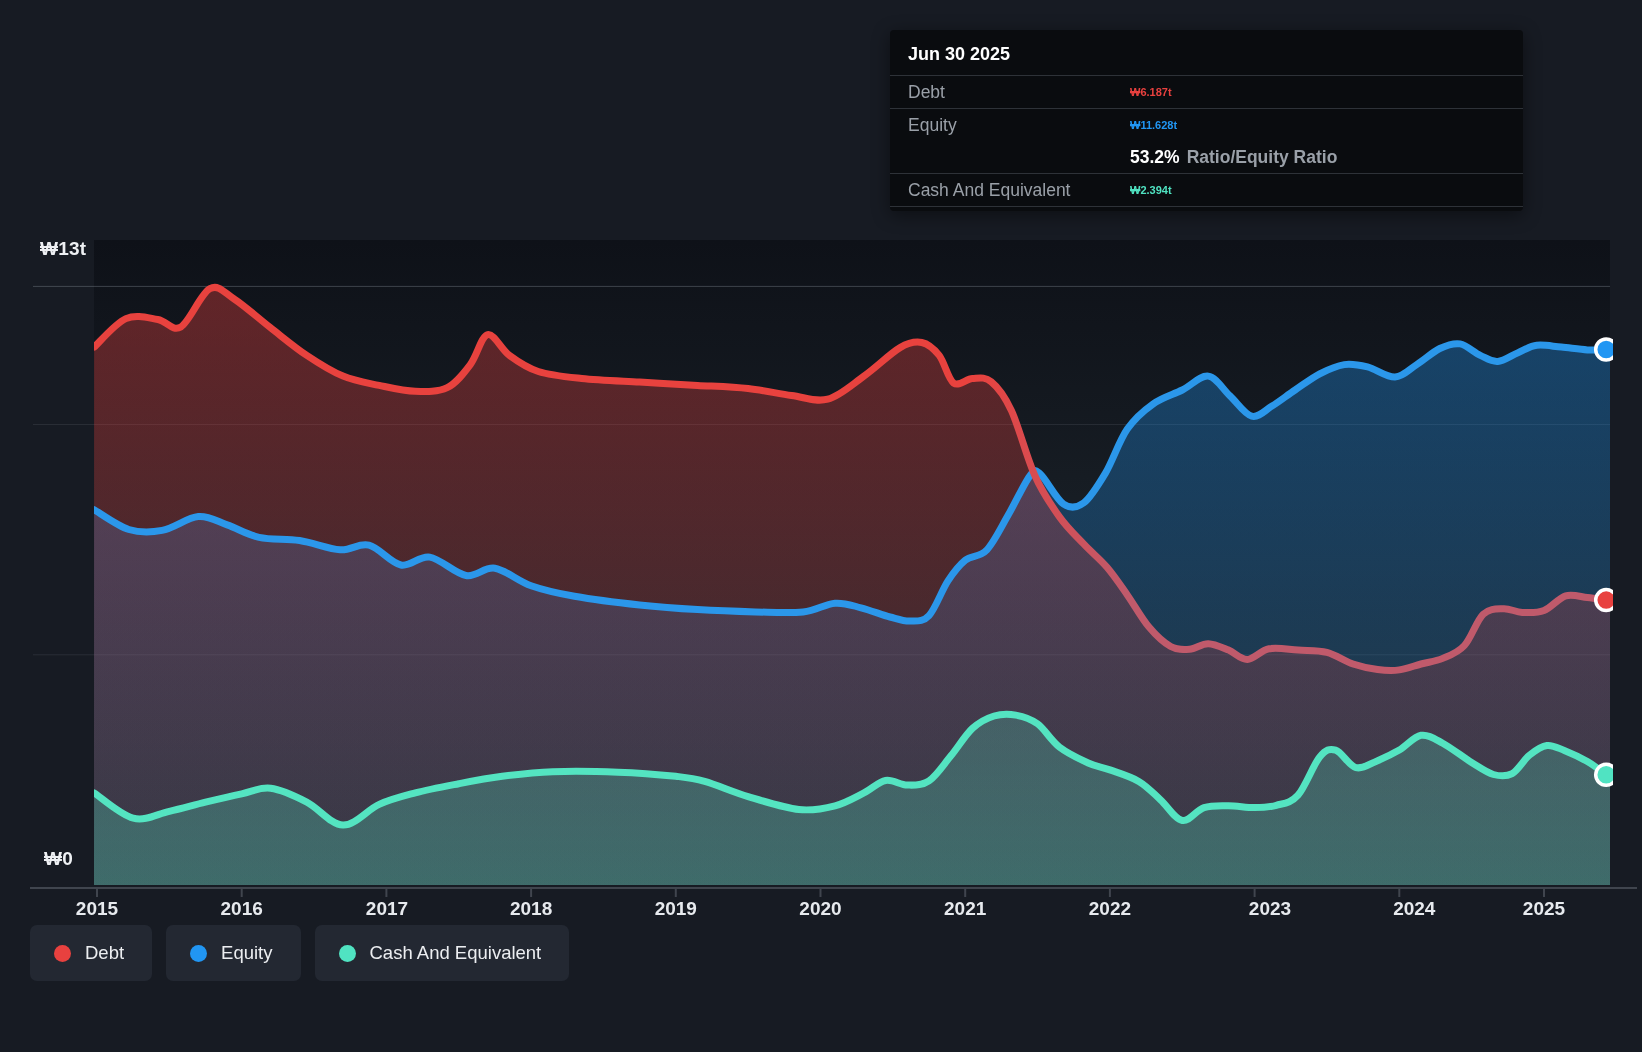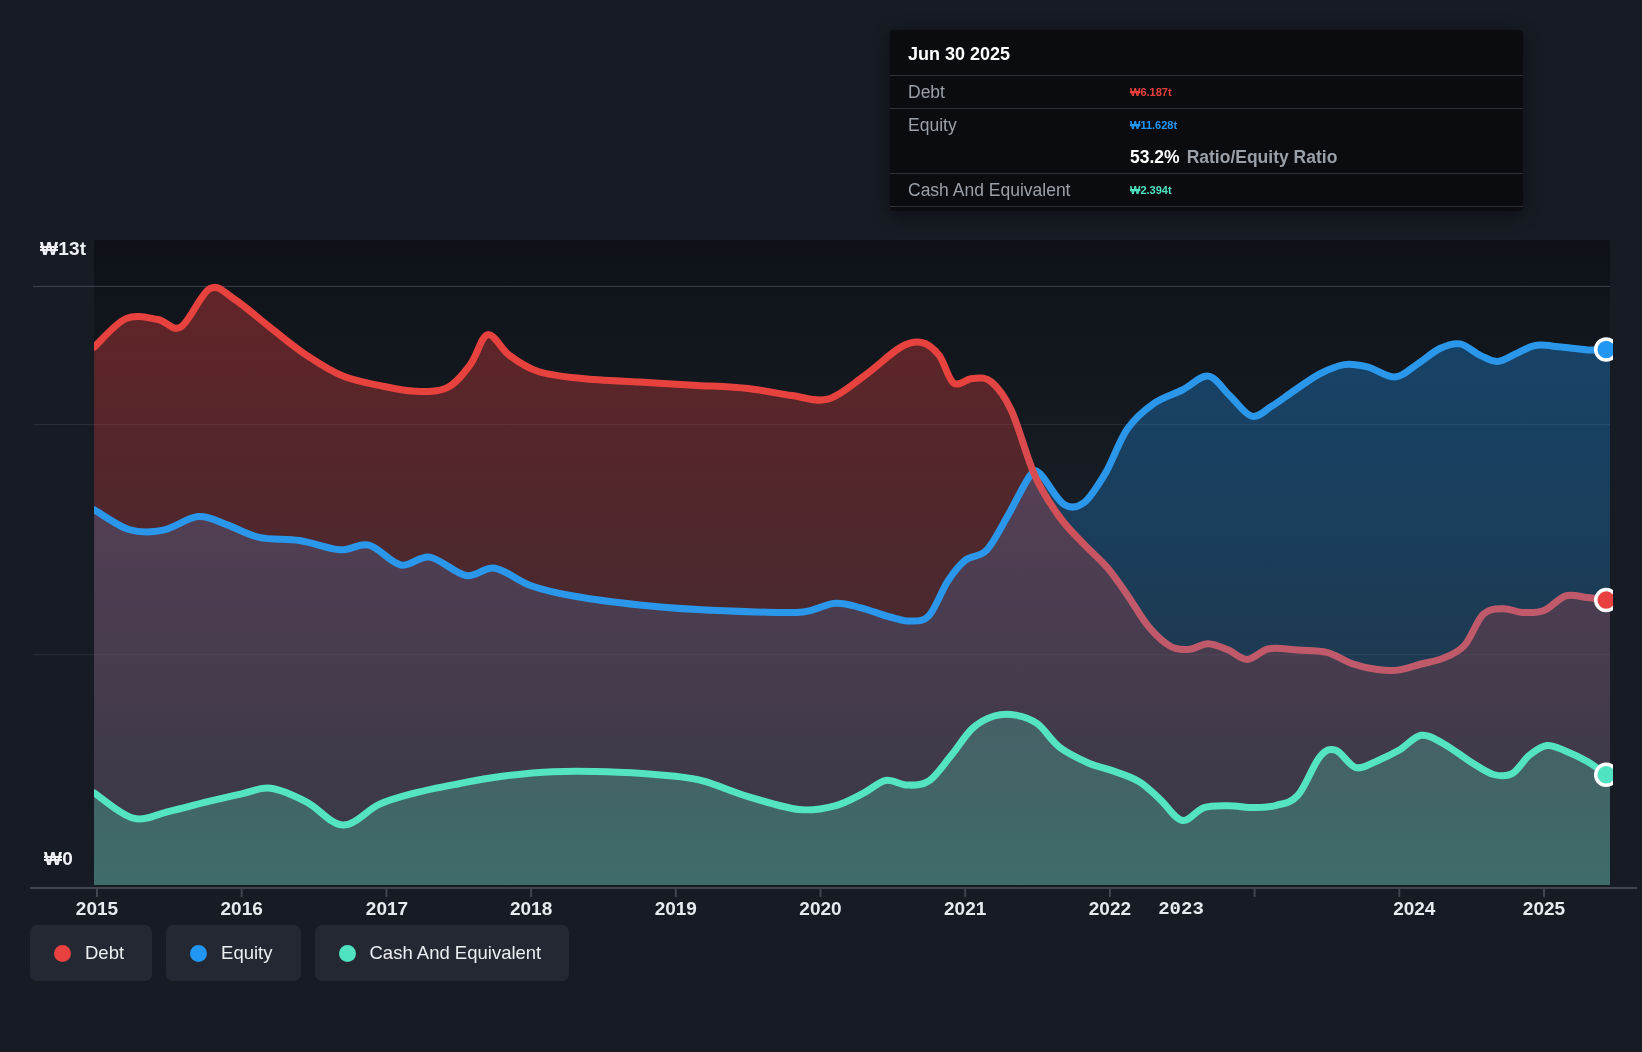--- a/index.html
+++ b/index.html
@@ -109,21 +109,21 @@
   <div id="y-bottom" class="y-label">₩0</div>
   <div id="x-labels">
       <div class="x-label" style="left: 97px;">2015</div>
       <div class="x-label" style="left: 241.7px;">2016</div>
       <div class="x-label" style="left: 387px;">2017</div>
       <div class="x-label" style="left: 531.1px;">2018</div>
       <div class="x-label" style="left: 675.8px;">2019</div>
       <div class="x-label" style="left: 820.5px;">2020</div>
       <div class="x-label" style="left: 965.2px;">2021</div>
       <div class="x-label" style="left: 1109.9px;">2022</div>
-      <div class="x-label" style="left: 1181px; font-family: Liberation Mono, monospace;">2023</div>
+      <div class="x-label" style="left: 1270px;">2023</div>
       <div class="x-label" style="left: 1399.3px; margin-left: 15px;">2024</div>
       <div class="x-label" style="left: 1544px;">2025</div>
     </div>
 
   <div id="tooltip">
     <div class="tt-inner">
       <h3>Jun 30 2025</h3>
     </div>
     <div class="tt-divider"></div>
     <div class="tt-inner tt-row">

